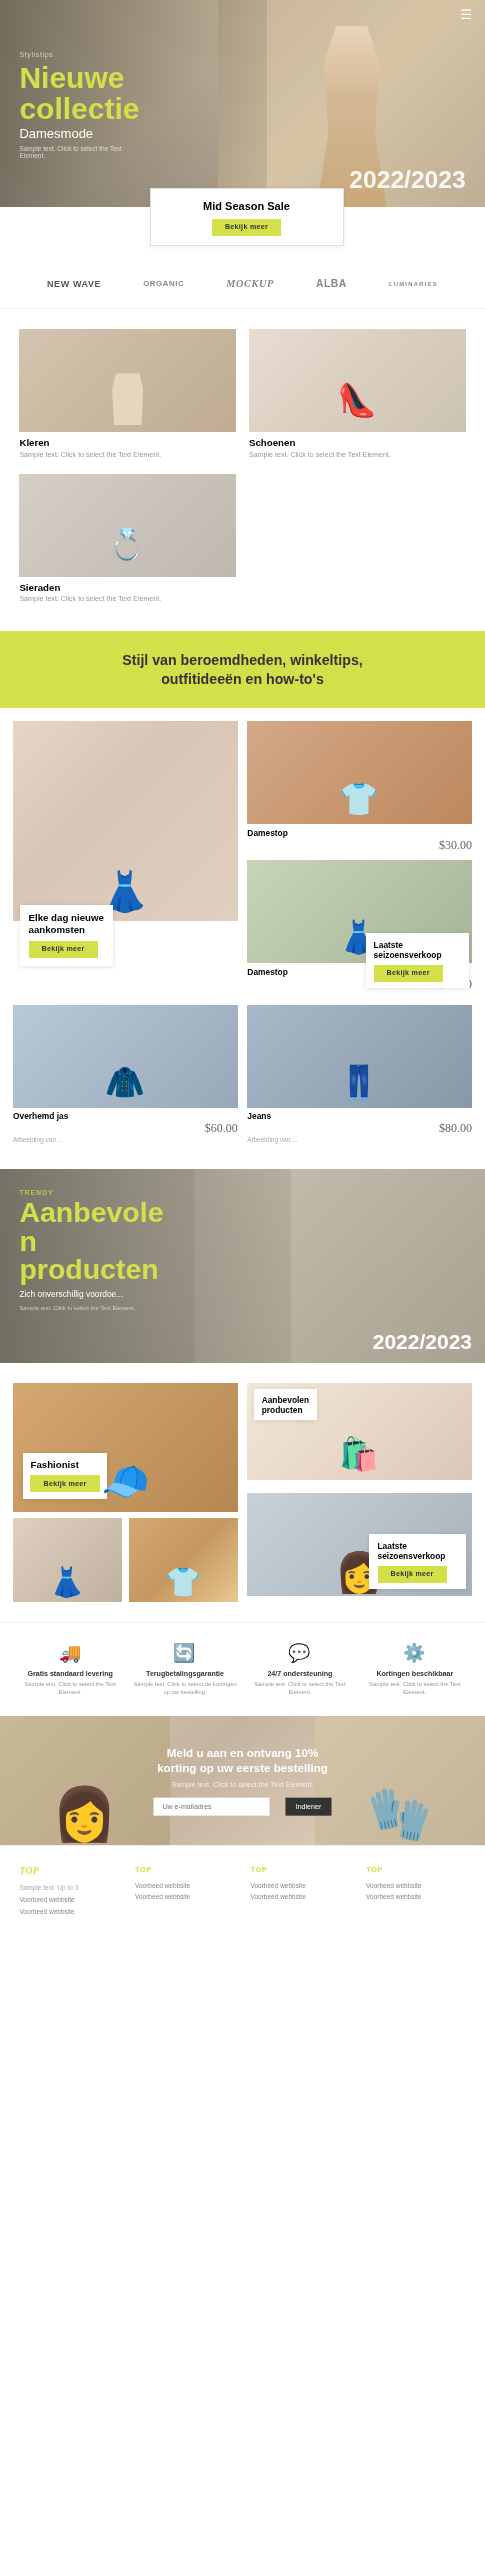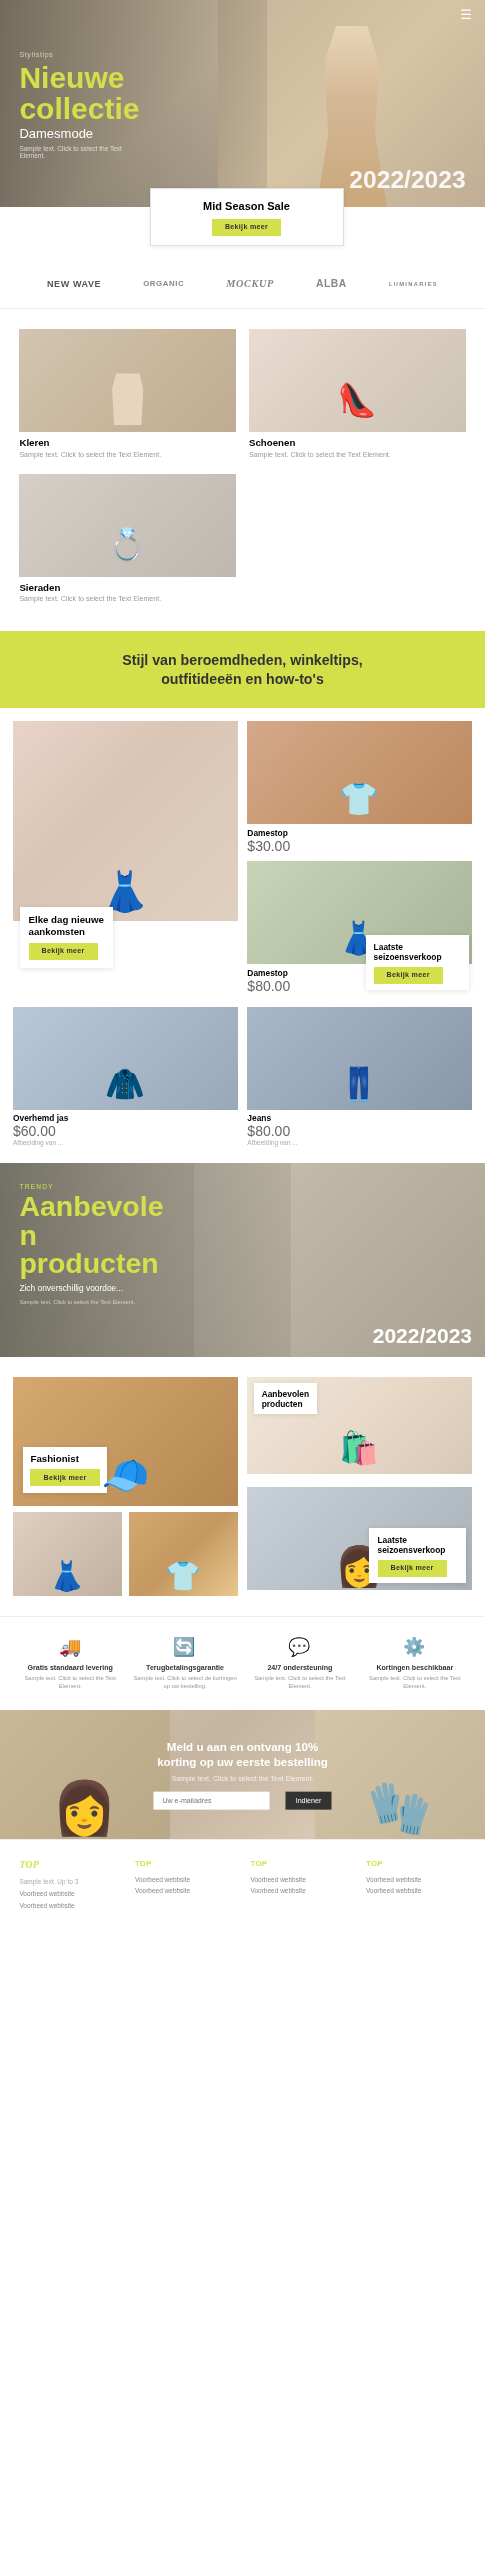--- a/index.html
+++ b/index.html
@@ -314,38 +314,39 @@
       line-height: 1.2;
       margin-bottom: 5.2px;
     }
     .product-name {
       font-size: 8.4px;
       font-weight: bold;
       font-family: Arial, sans-serif;
       margin-top: 3.9px;
     }
     .product-price {
-      font-size: 14px;
+      font-size: 12px;
       color: #666;
-      font-family: Liberation Sans, sans-serif;
+      font-family: Liberation Serif, serif;
+      text-align: right;
     }
     .product-desc {
       font-size: 6.5px;
       color: #aaa;
       font-family: Arial, sans-serif;
     }
 
     
     .hero2 {
       position: relative;
       width: 485px;
       height: 194px;
       background: linear-gradient(135deg, #c8c0b0 0%, #b8b0a0 40%, #a8a090 70%, #c0b8a8 100%);
       overflow: hidden;
-      margin-top: 4px;
+      margin-top: 13px;
     }
     .hero2-content {
       position: absolute;
       top: 19.4px;
       left: 19.4px;
       color: #fff;
     }
     .hero2-label {
       font-size: 6.5px;
       color: #d4e04a;

